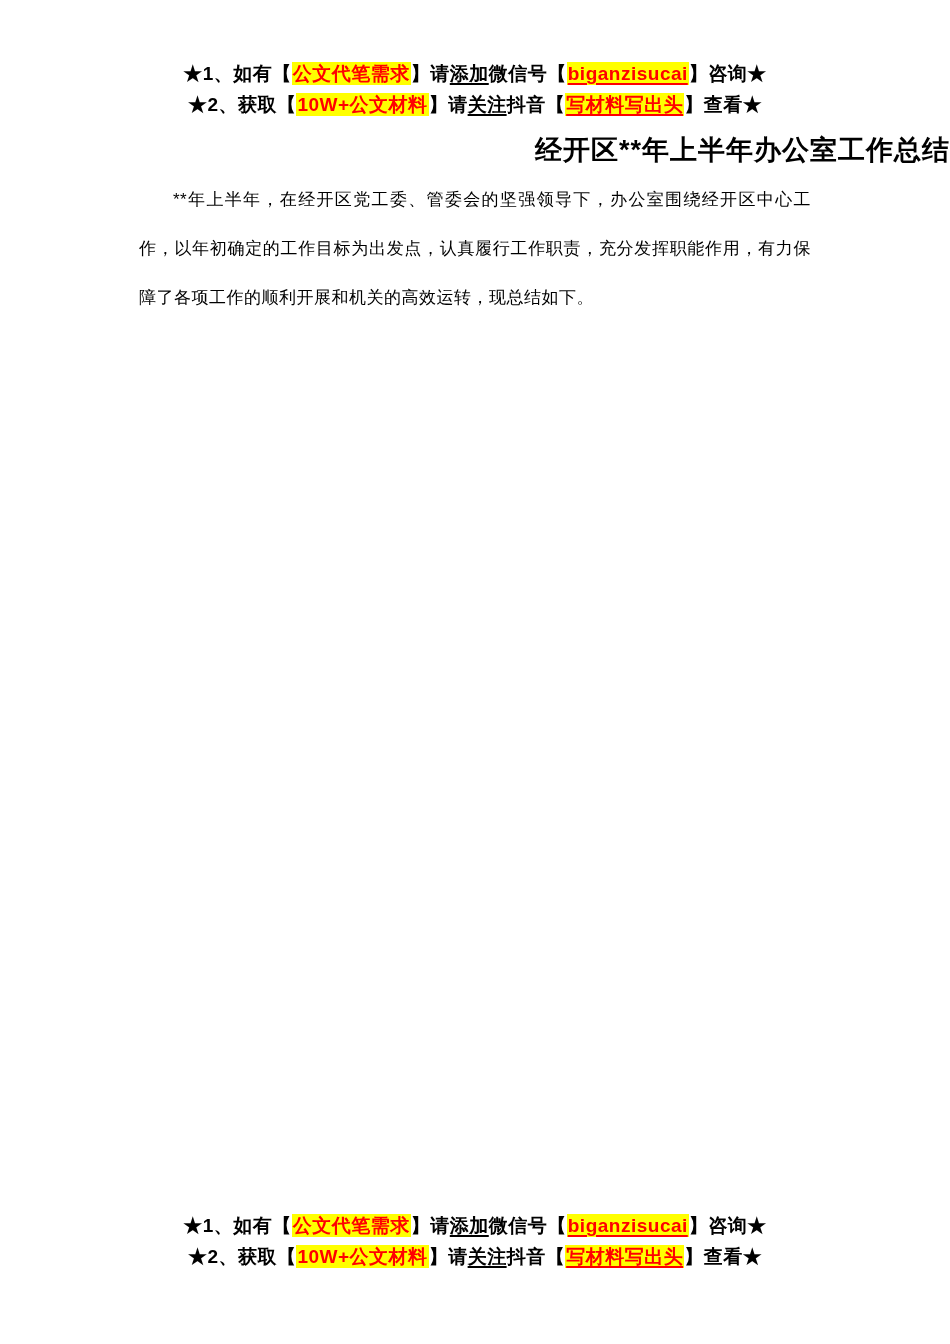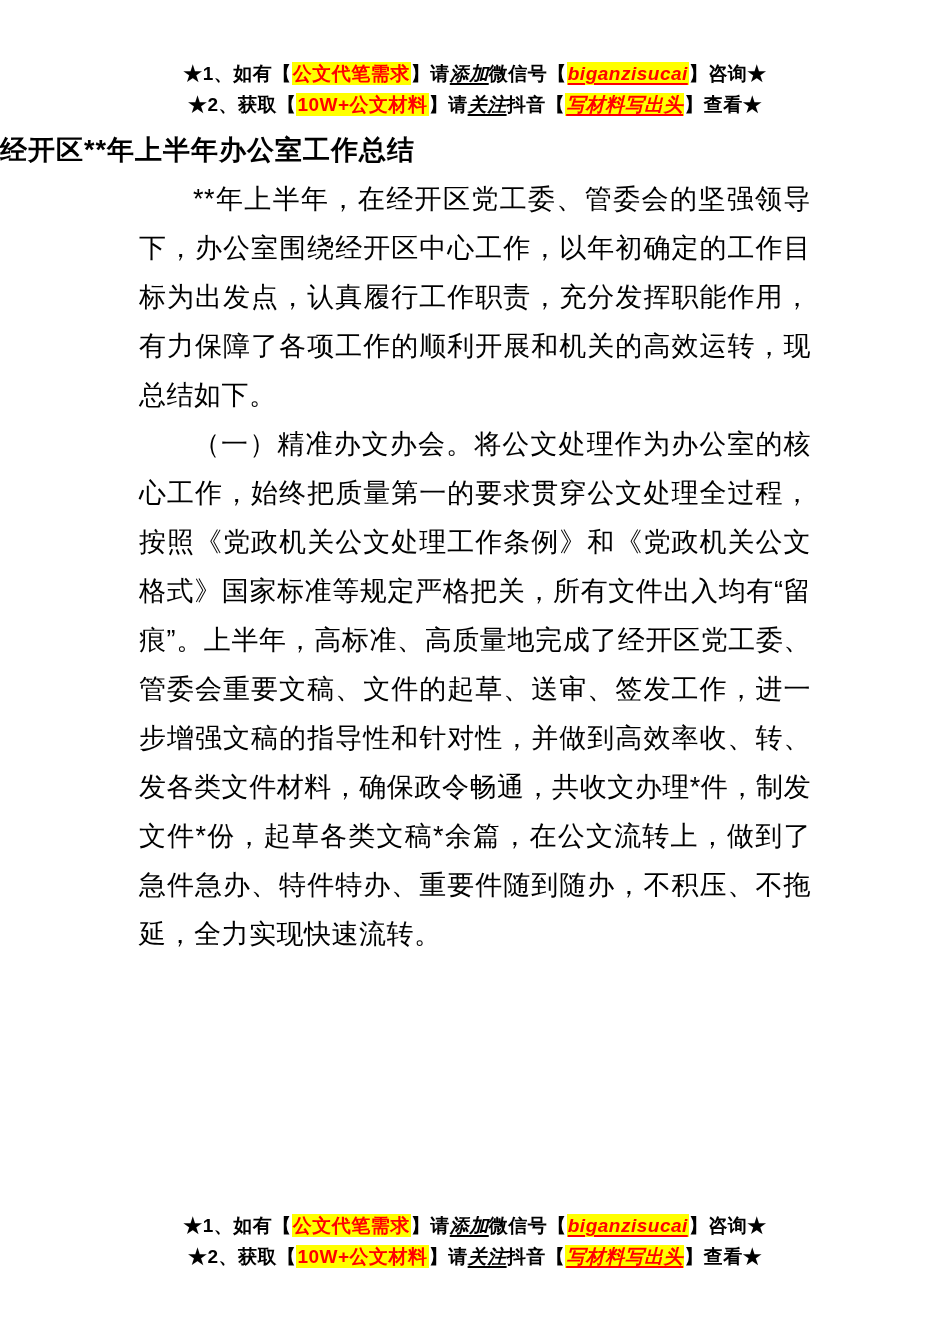--- a/index.html
+++ b/index.html
@@ -21,53 +21,52 @@
     letter-spacing: 0.5px;
     white-space: nowrap;
   }
   .promo-top { padding-top: 58px; }
   .promo-bottom { position: absolute; top: 1210px; left: 0; right: 0; }
   .hl {
     color: #ff0000;
     background: #ffff00;
     padding: 1px 1px;
   }
-  .ul { text-decoration: underline; text-decoration-thickness: 2px; text-underline-offset: 3px; font-style: italic; }
+  .ul { text-decoration: underline; text-decoration-thickness: 2px; text-underline-offset: 3px; }
   .doc-title {
-    text-align: left;
+    text-align: right;
     font-size: 27px;
     font-weight: bold;
     margin: 10px 0 0 0;
     line-height: 40px;
     letter-spacing: 1px;
   }
   .doc-body {
     margin: 5px 139px 0 139px;
-    font-size: 27px;
+    font-size: 17px;
     line-height: 49px;
     text-align: justify;
     letter-spacing: 0.5px;
   }
   .doc-body p { margin: 0; text-indent: 2em; }
 </style>
 </head>
 <body>
 
 <div class="page">
 
   <div class="promo promo-top">
     <div class="promo-line"><span>★1、如有【</span><span class="hl">公文代笔需求</span><span>】请</span><span class="ul">添加</span><span>微信号【</span><span class="hl ul">biganzisucai</span><span>】咨询★</span></div>
     <div class="promo-line"><span>★2、获取【</span><span class="hl">10W+公文材料</span><span>】请</span><span class="ul">关注</span><span>抖音【</span><span class="hl ul">写材料写出头</span><span>】查看★</span></div>
   </div>
 
   <h1 class="doc-title">经开区**年上半年办公室工作总结</h1>
 
   <div class="doc-body">
     <p>**年上半年，在经开区党工委、管委会的坚强领导下，办公室围绕经开区中心工作，以年初确定的工作目标为出发点，认真履行工作职责，充分发挥职能作用，有力保障了各项工作的顺利开展和机关的高效运转，现总结如下。</p>
-    <p>（一）精准办文办会。将公文处理作为办公室的核心工作，始终把质量第一的要求贯穿公文处理全过程，按照《党政机关公文处理工作条例》和《党政机关公文格式》国家标准等规定严格把关，所有文件出入均有“留痕”。上半年，高标准、高质量地完成了经开区党工委、管委会重要文稿、文件的起草、送审、签发工作，进一步增强文稿的指导性和针对性，并做到高效率收、转、发各类文件材料，确保政令畅通，共收文办理*件，制发文件*份，起草各类文稿*余篇，在公文流转上，做到了急件急办、特件特办、重要件随到随办，不积压、不拖延，全力实现快速流转。</p>
   </div>
 
   <div class="promo promo-bottom">
     <div class="promo-line"><span>★1、如有【</span><span class="hl">公文代笔需求</span><span>】请</span><span class="ul">添加</span><span>微信号【</span><span class="hl ul">biganzisucai</span><span>】咨询★</span></div>
     <div class="promo-line"><span>★2、获取【</span><span class="hl">10W+公文材料</span><span>】请</span><span class="ul">关注</span><span>抖音【</span><span class="hl ul">写材料写出头</span><span>】查看★</span></div>
   </div>
 
 </div>
 
 </body></html>

